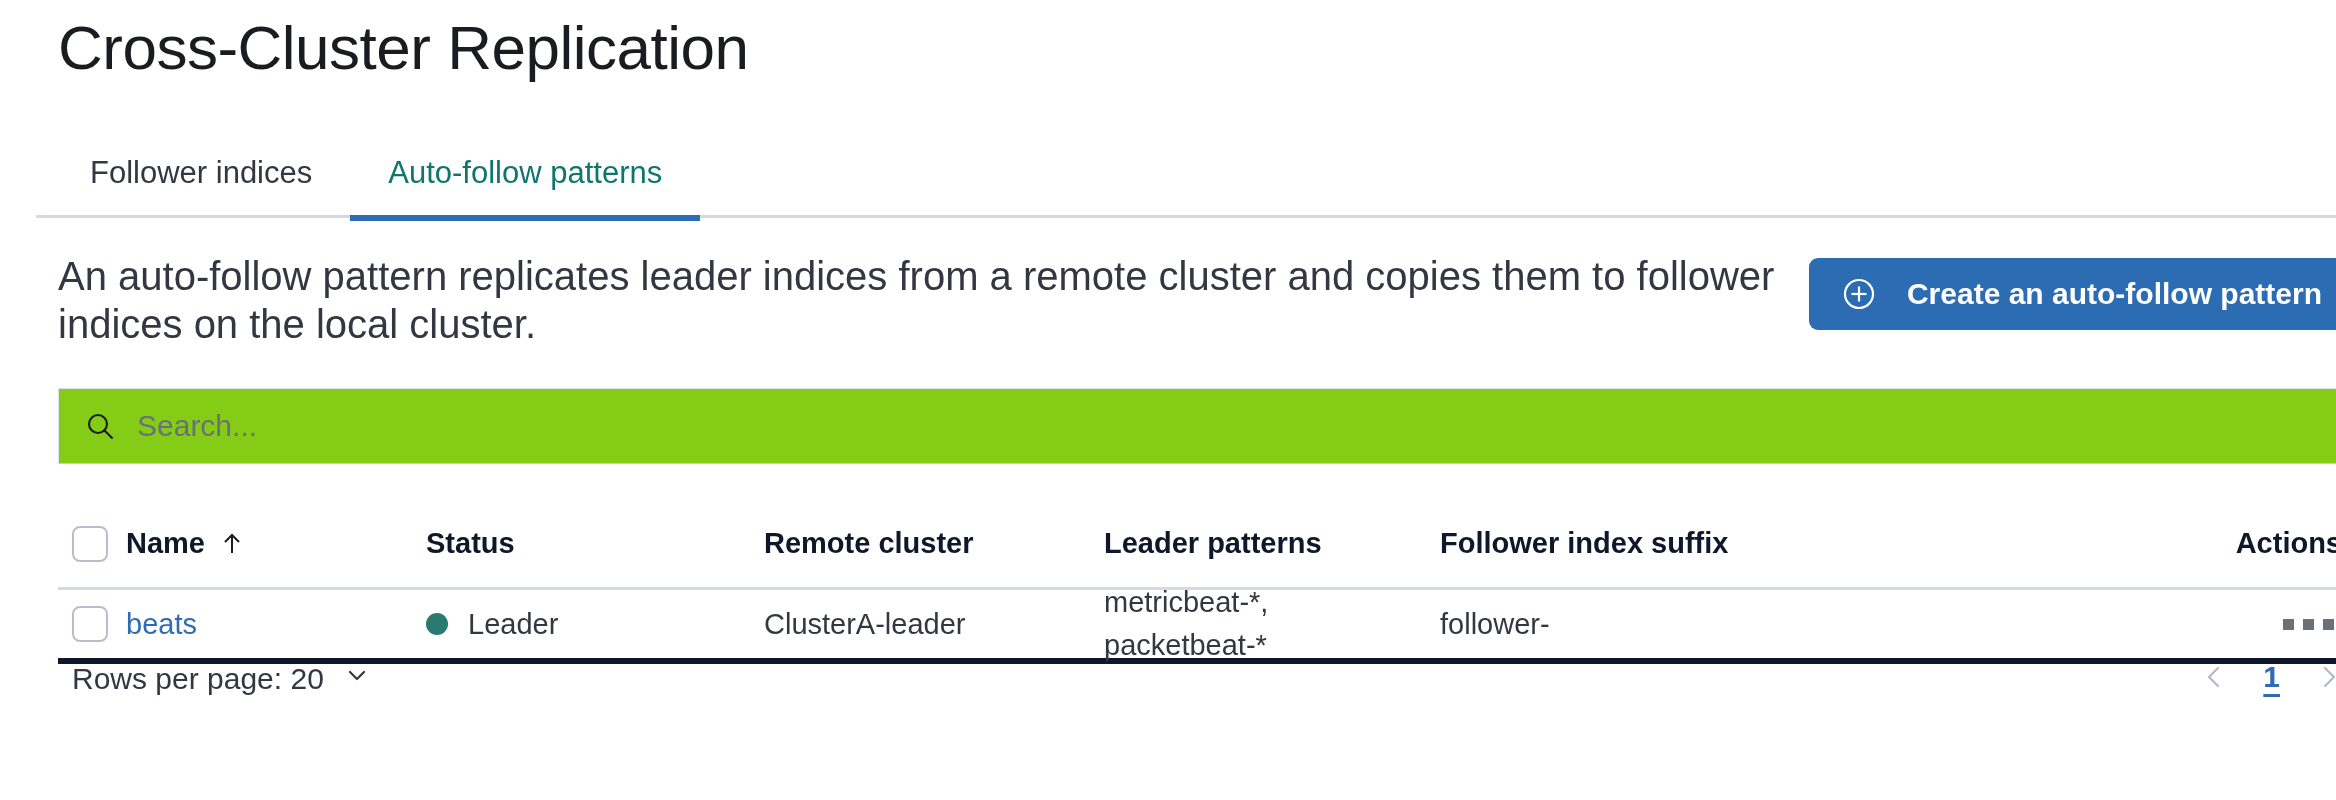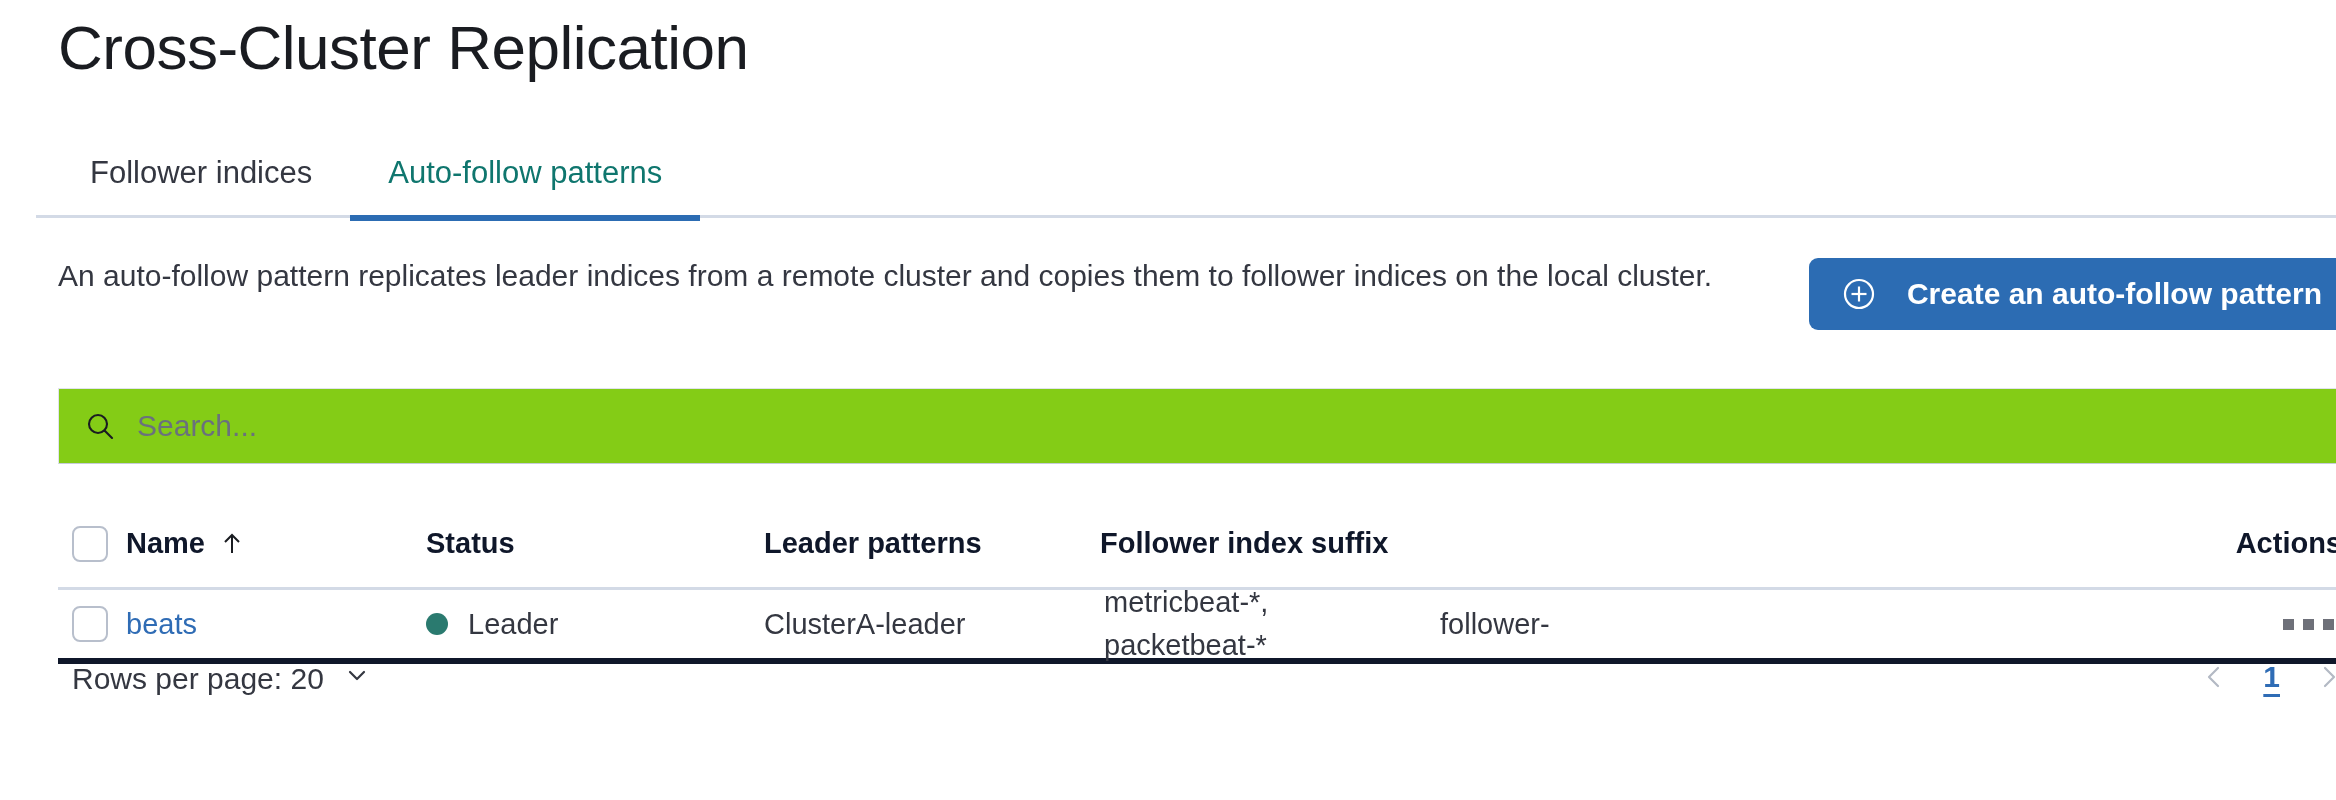--- a/index.html
+++ b/index.html
@@ -65,21 +65,21 @@
     height: 6px;
     background: #2c6cb3;
   }
 
   
   .intro {
     position: absolute;
     left: 22px;
     top: 252px;
     width: 1730px;
-    font-size: 30px;
+    font-size: 40px;
     line-height: 48px;
     color: #343741;
   }
   .create-btn {
     position: absolute;
     right: 16px;
     top: 258px;
     height: 72px;
     background: #2c6cb3;
     border: none;
@@ -294,20 +294,23 @@
         <span>Name</span>
         <span class="sort-arrow">
           <svg width="26" height="26" viewBox="0 0 26 26">
             <line x1="13" y1="22" x2="13" y2="4" stroke="#1a1c21" stroke-width="2"></line>
             <polyline points="6,11 13,4 20,11" fill="none" stroke="#1a1c21" stroke-width="2"></polyline>
           </svg>
         </span>
       </div>
       <div class="cell c-status">
         <span>Status</span>
+      </div>
+      <div class="cell c-remote">
+        <span>Remote cluster</span>
       </div>
       <div class="cell c-leader">
         <span>Leader patterns</span>
       </div>
       <div class="cell c-suffix">
         <span>Follower index suffix</span>
       </div>
       <div class="cell c-actions">
         <span>Actions</span>
       </div>

